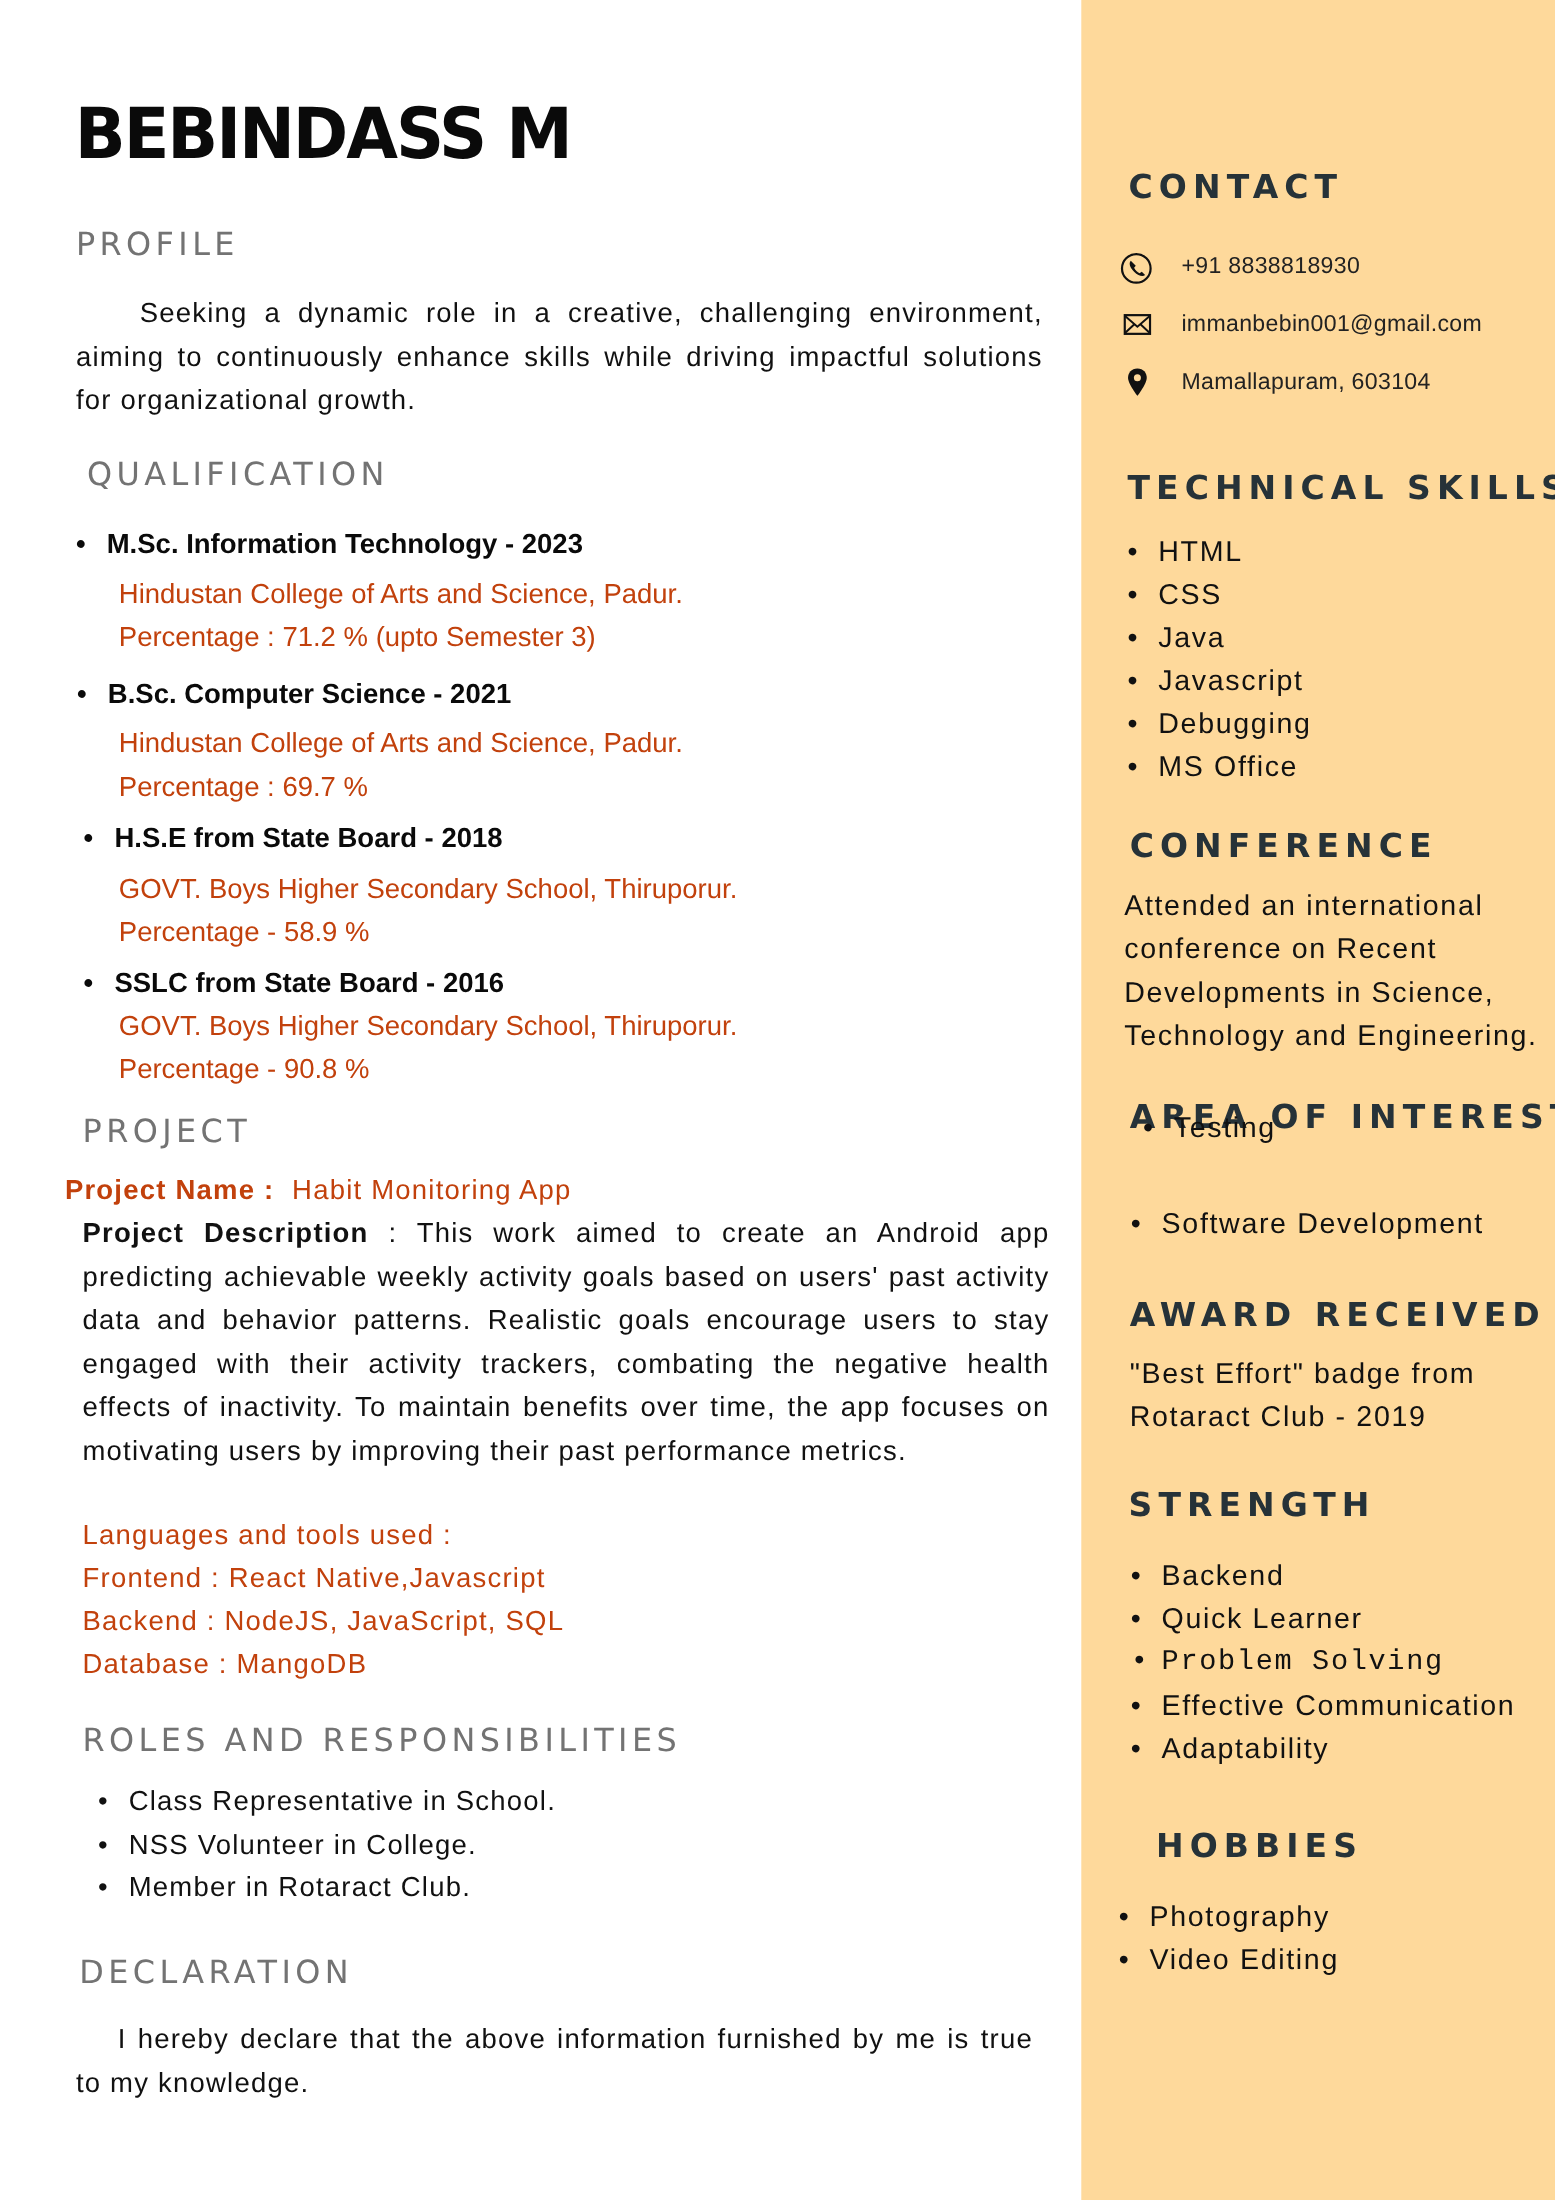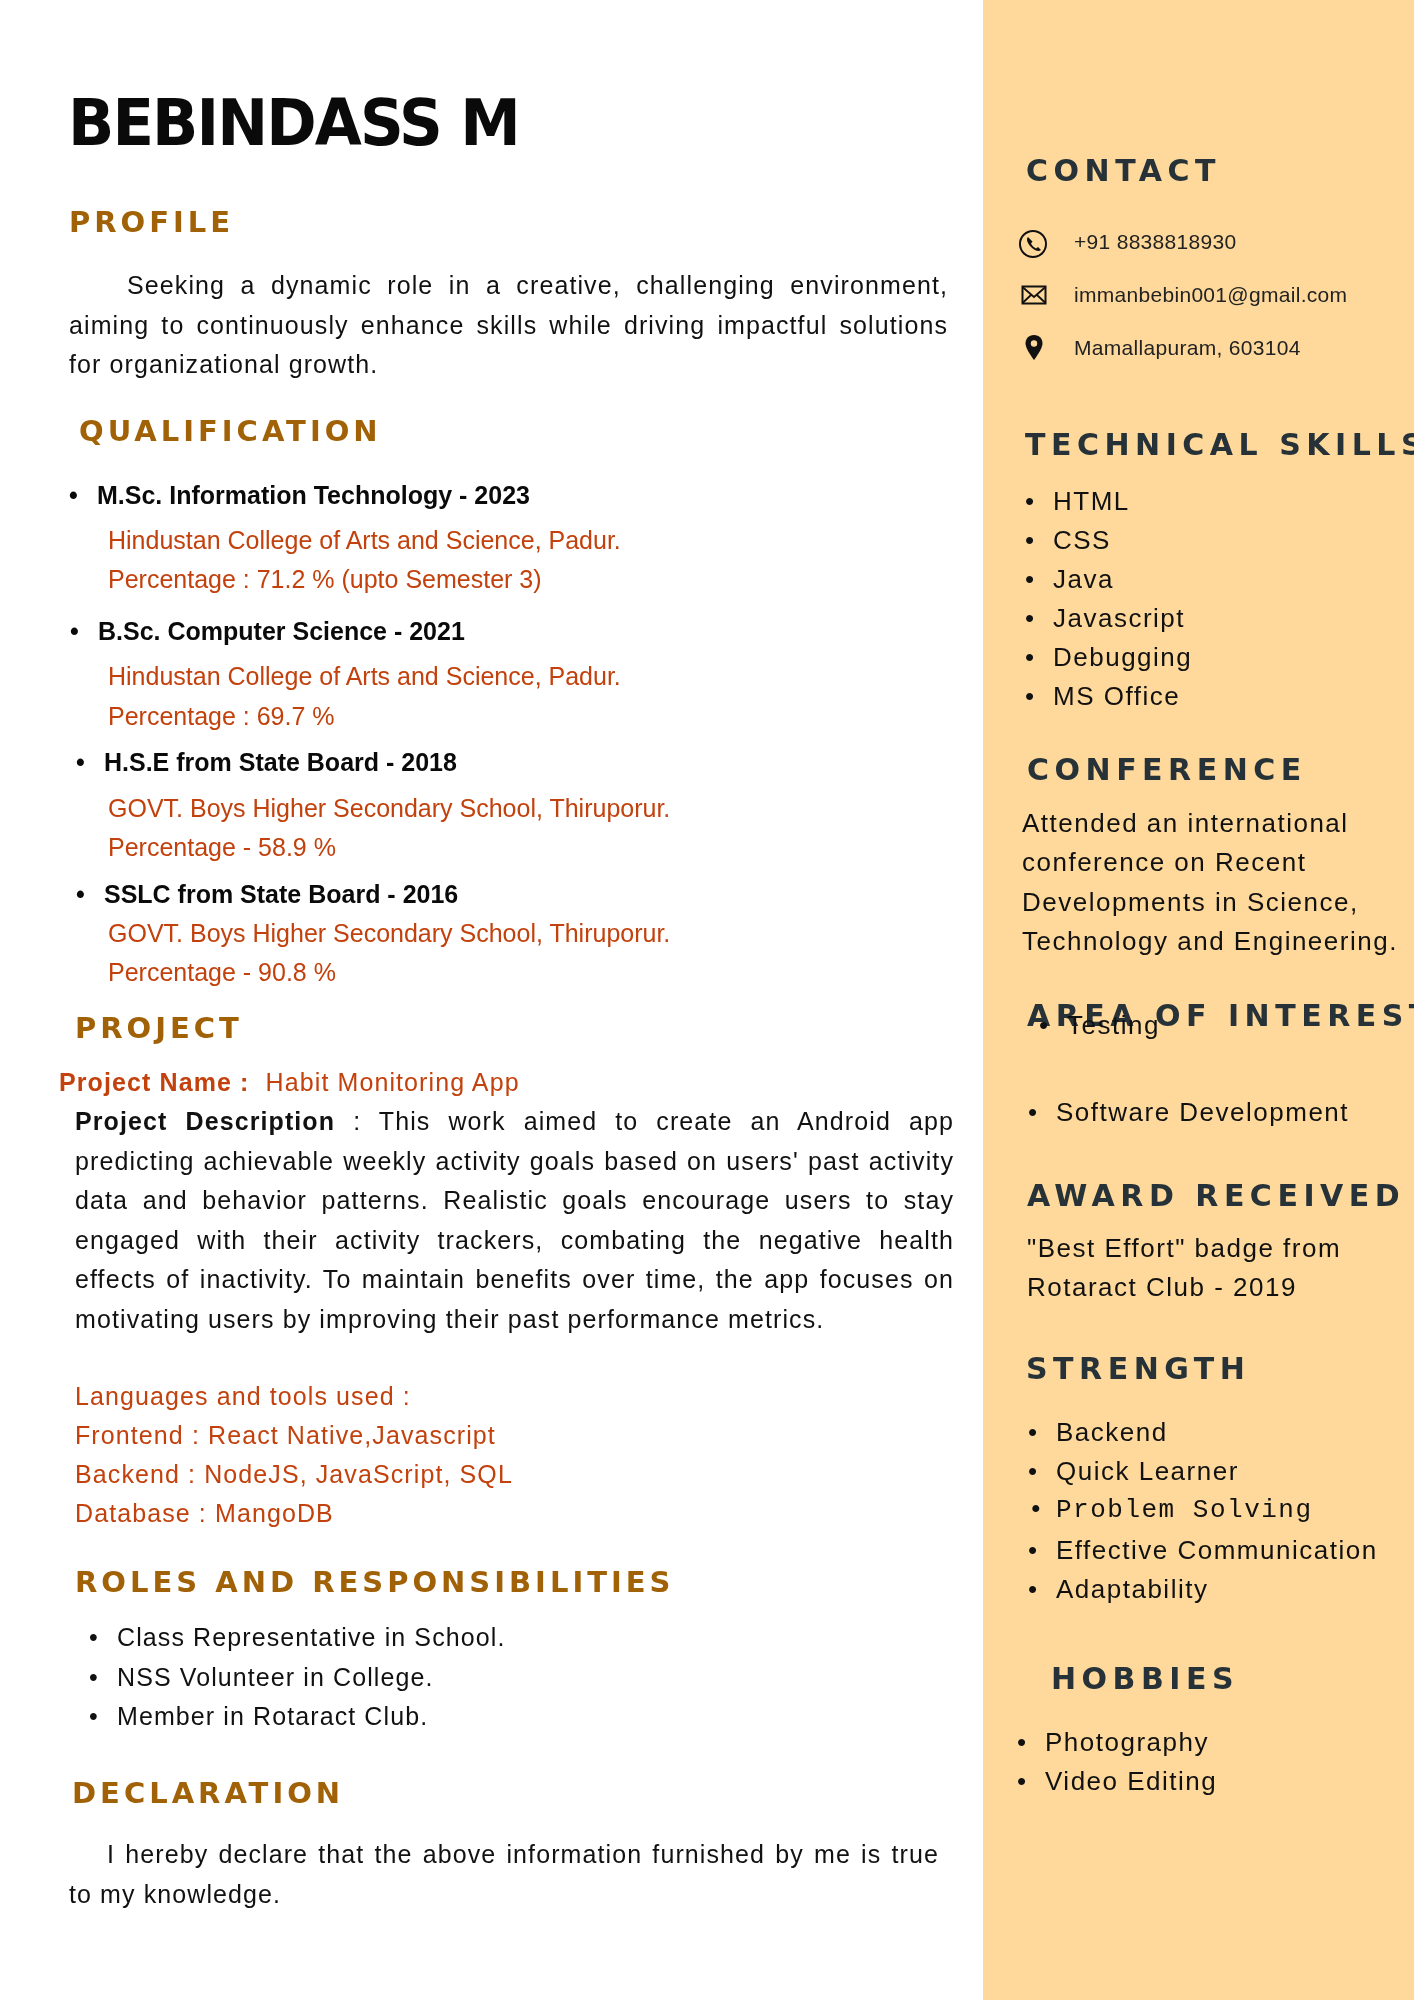--- a/index.html
+++ b/index.html
@@ -1,21 +1,21 @@
 <!DOCTYPE html>
 <html><head>
 <meta charset="utf-8">
 <style>
   * { box-sizing: border-box; margin: 0; padding: 0; }
   html, body { width: 1414px; height: 2000px; background: #ffffff; overflow: hidden; }
   body { position: relative; font-family: "Liberation Sans", sans-serif; color: #111; }
   .abs { position: absolute; white-space: nowrap; }
   .sidebar { position: absolute; left: 983px; top: 0; width: 431px; height: 2000px; background: #fed99b; }
   .name { left: 68px; top: 86px; font-family: "DejaVu Sans", sans-serif; font-weight: bold; font-size: 64px; letter-spacing: -2px; color: #0a0a0a; transform: scaleX(0.95); transform-origin: left; }
-  .h { font-family: "DejaVu Sans", sans-serif; font-weight: bold; color: #a16207; letter-spacing: 4px; font-size: 29px; line-height: 34px; }
+  .h { font-family: "DejaVu Sans", sans-serif; font-weight: normal; color: #737373; letter-spacing: 4px; font-size: 29px; line-height: 34px; }
   .hs { font-family: "DejaVu Sans", sans-serif; font-weight: bold; color: #263238; letter-spacing: 5.5px; font-size: 30px; line-height: 34px; }
   .body-txt { font-family: "Liberation Sans", sans-serif; font-size: 25px; color: #c2410c; line-height: 39.5px; }
   .just { position: absolute; text-align: justify; text-align-last: left; font-size: 25px; line-height: 39.5px; letter-spacing: 1.1px; color: #111; }
   .bul { position: absolute; white-space: nowrap; font-size: 25px; line-height: 39.5px; color: #111; }
   .bul::before { content: "•"; position: absolute; left: -28px; }
   .qtitle { font-weight: bold; font-size: 25px; color: #0a0a0a; }
   .side-txt { font-size: 26px; line-height: 39.5px; letter-spacing: 1.5px; color: #111; }
   .contact { font-size: 21px; color: #222; letter-spacing: 0.3px; }
   .icon { position: absolute; width: 30px; height: 30px; }
   b { font-weight: bold; }

